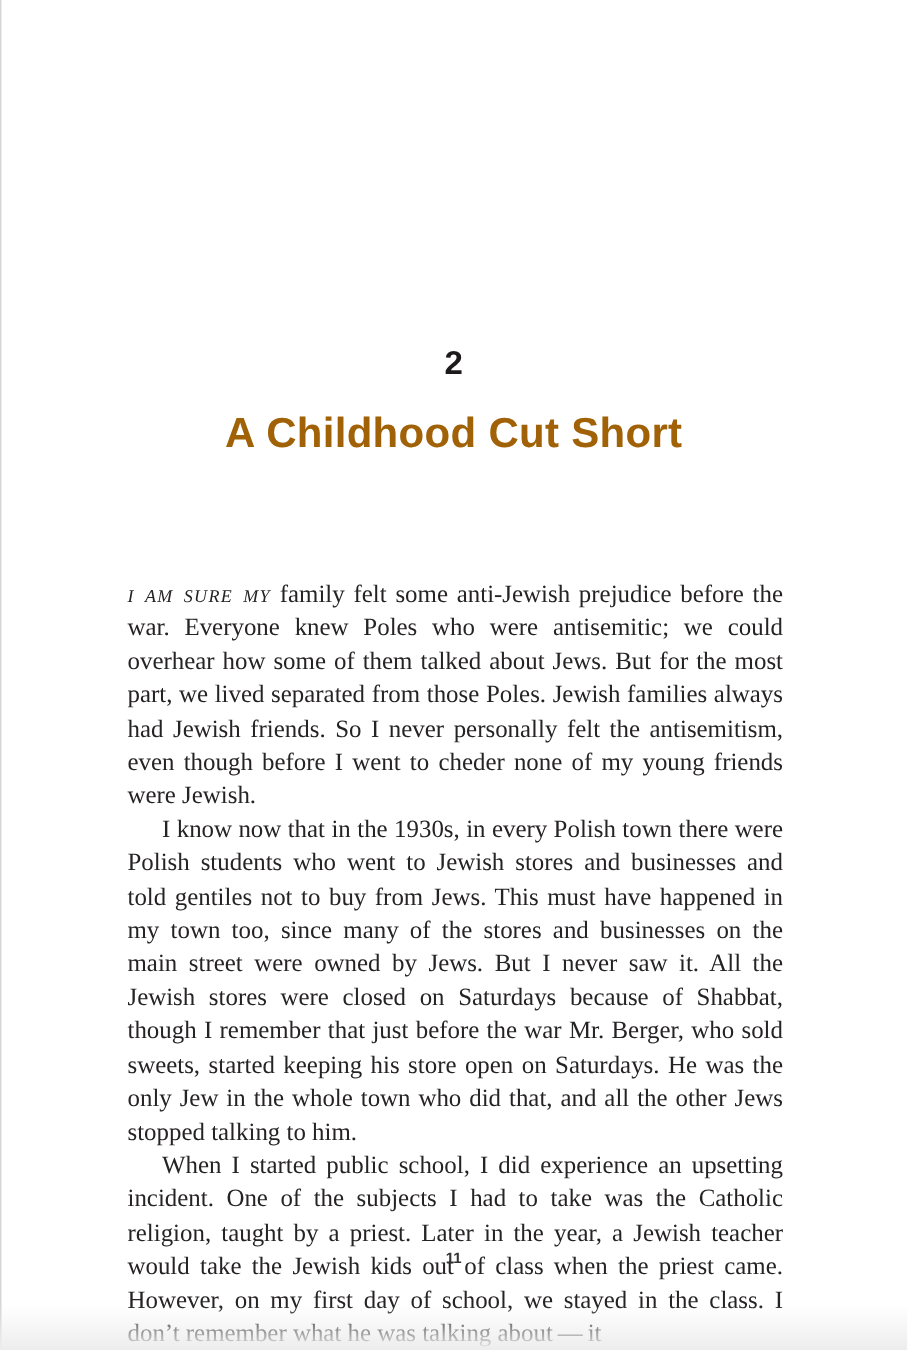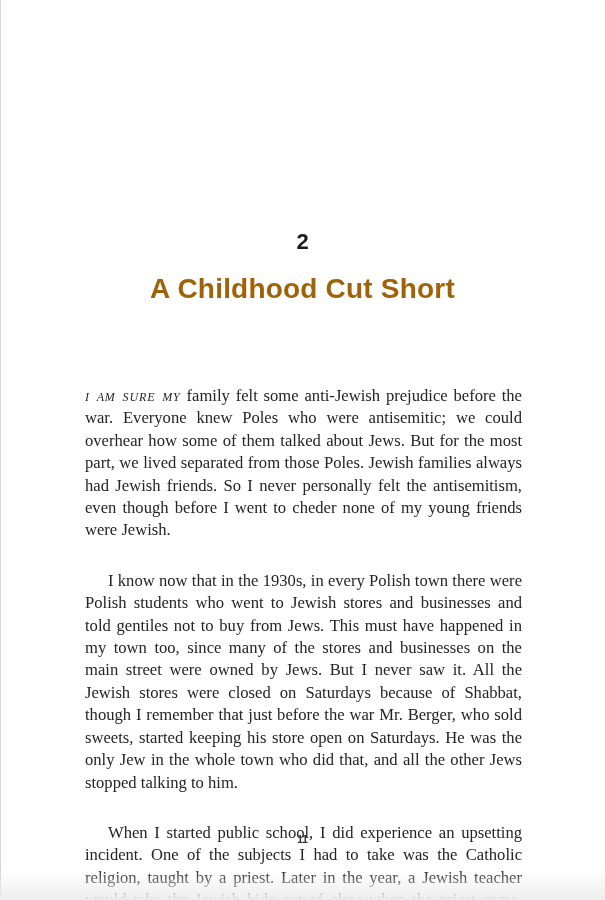--- a/index.html
+++ b/index.html
@@ -67,21 +67,20 @@
     color: #262324;
     hyphens: auto;
     -webkit-hyphens: auto;
   }
   .body-text p {
     margin: 0;
     padding: 0;
   }
   .body-text p.indented {
     text-indent: 23px;
-    margin-top: 28px;
   }
   .lead-in {
     font-variant: small-caps;
     letter-spacing: 0.9px;
     font-style: italic;
   }
   .page-number {
     position: absolute;
     top: 834px;
     left: 0;

